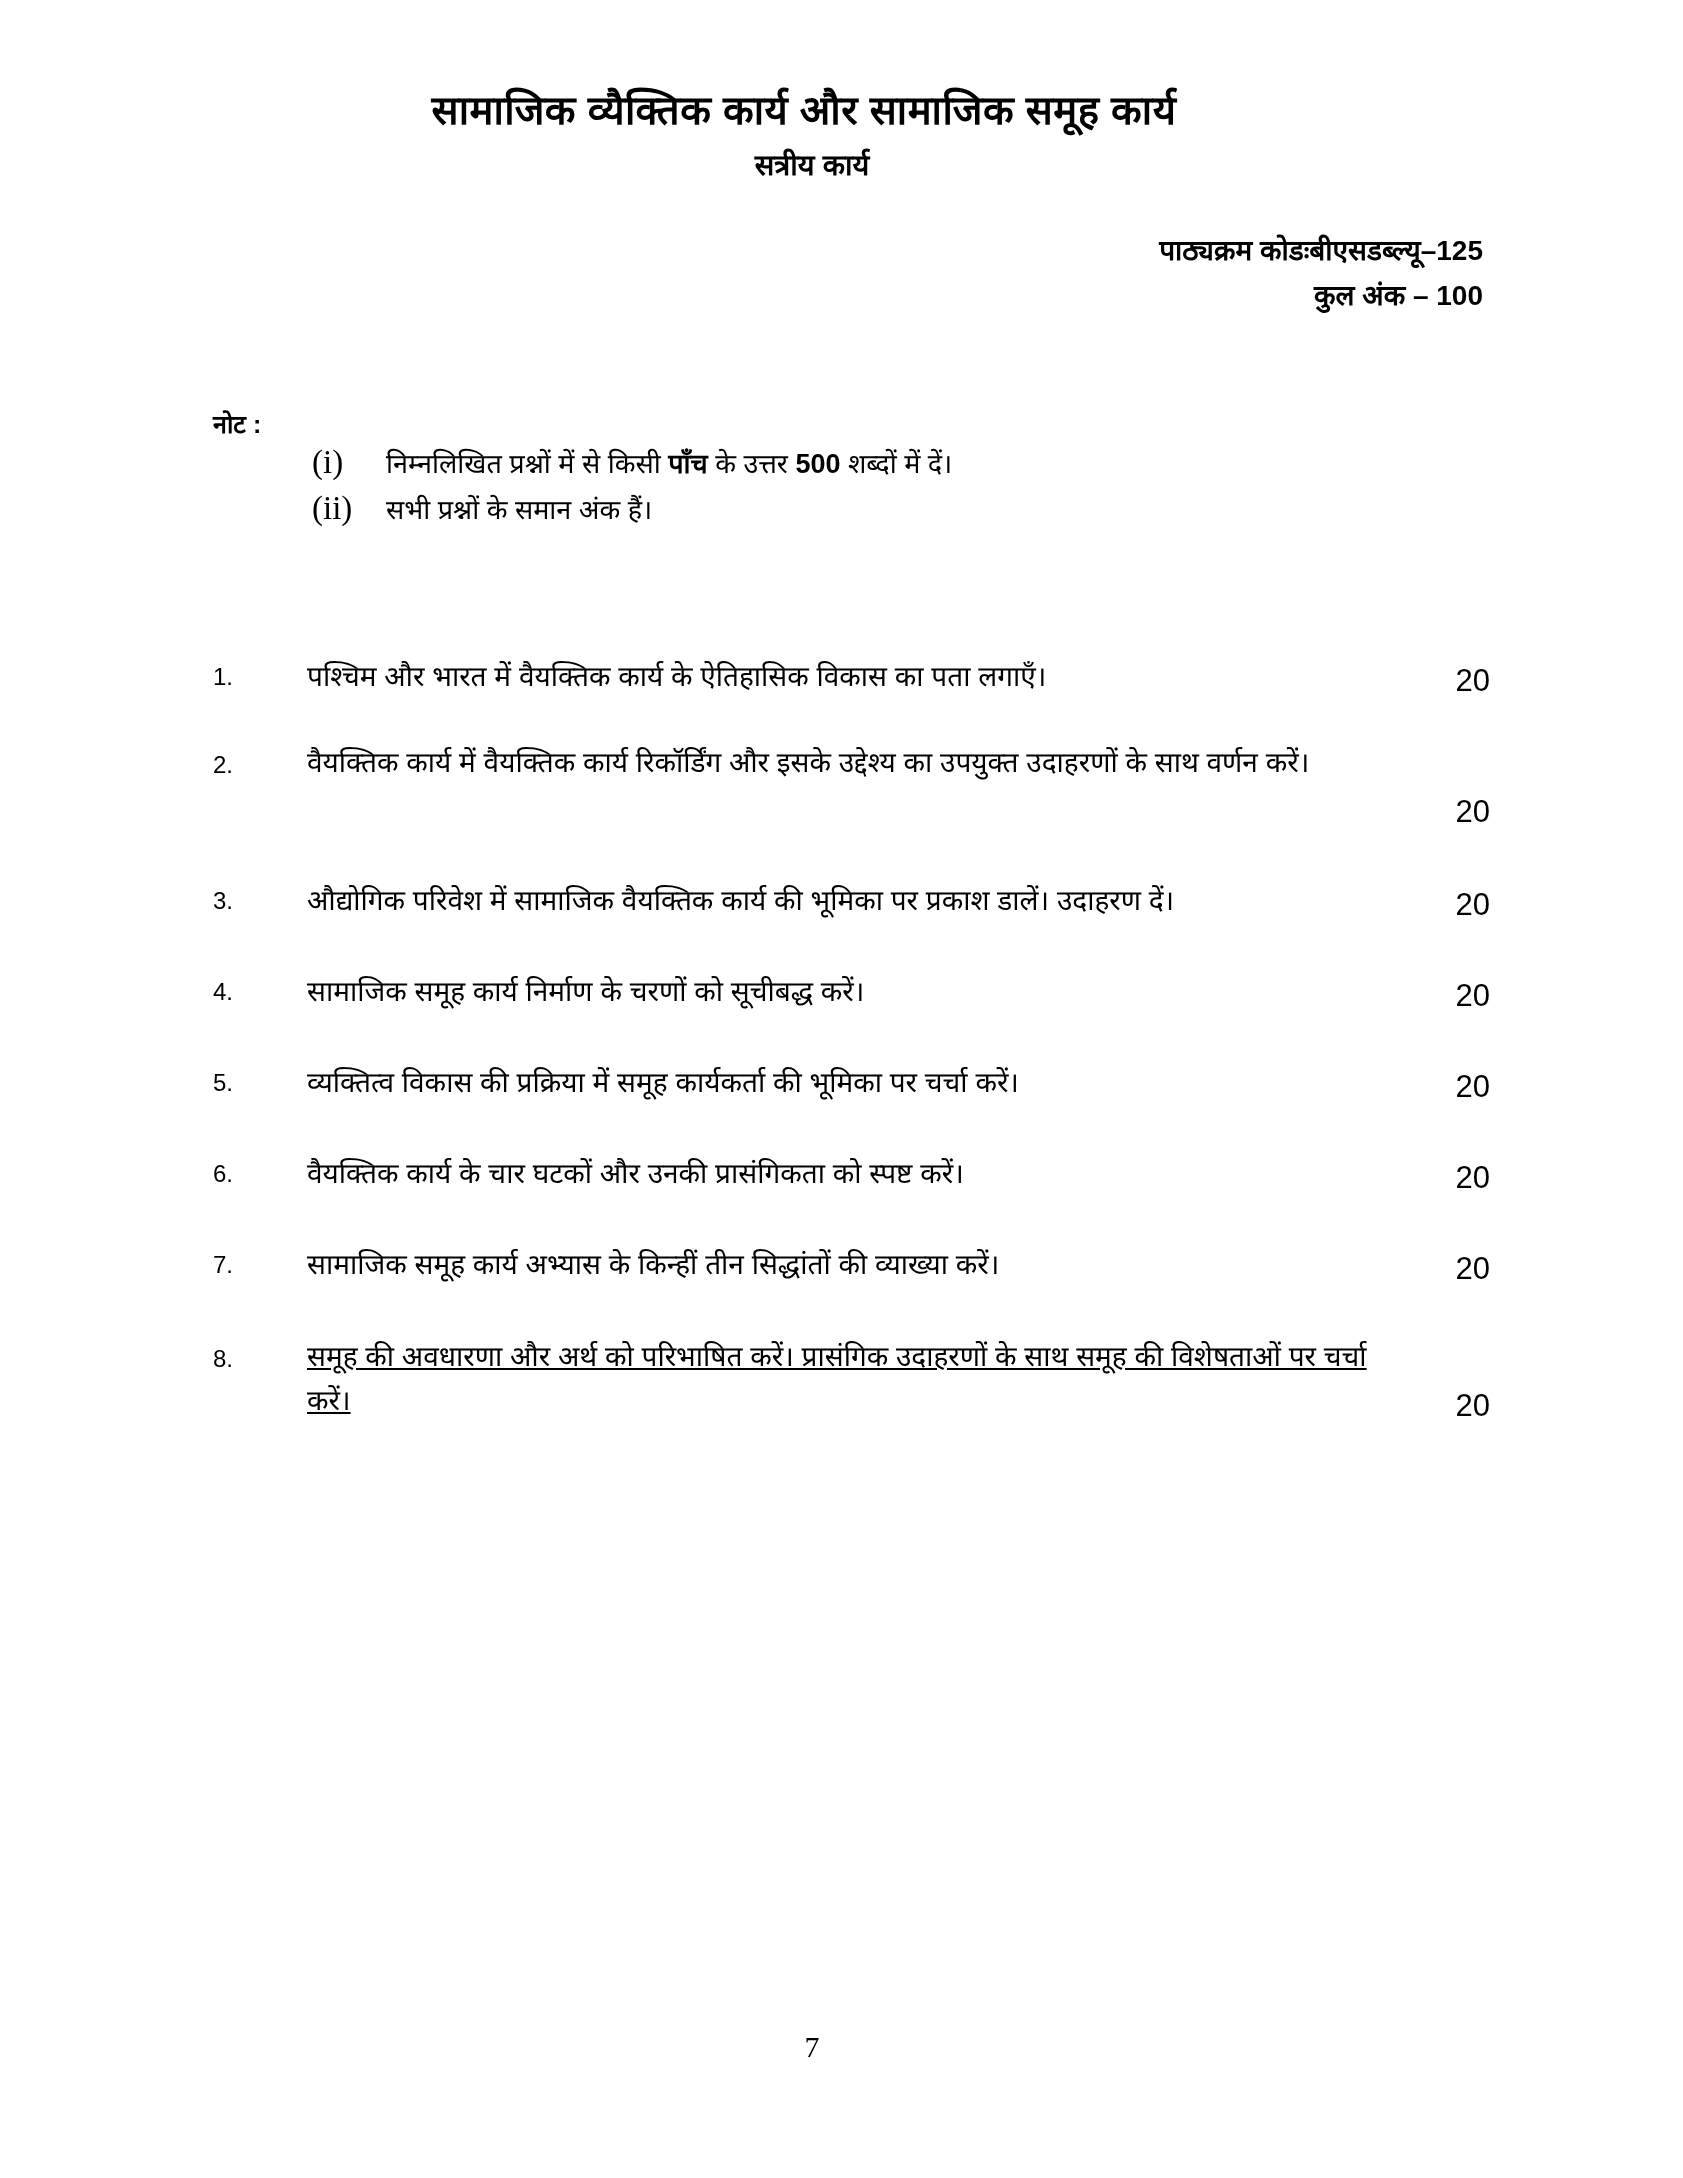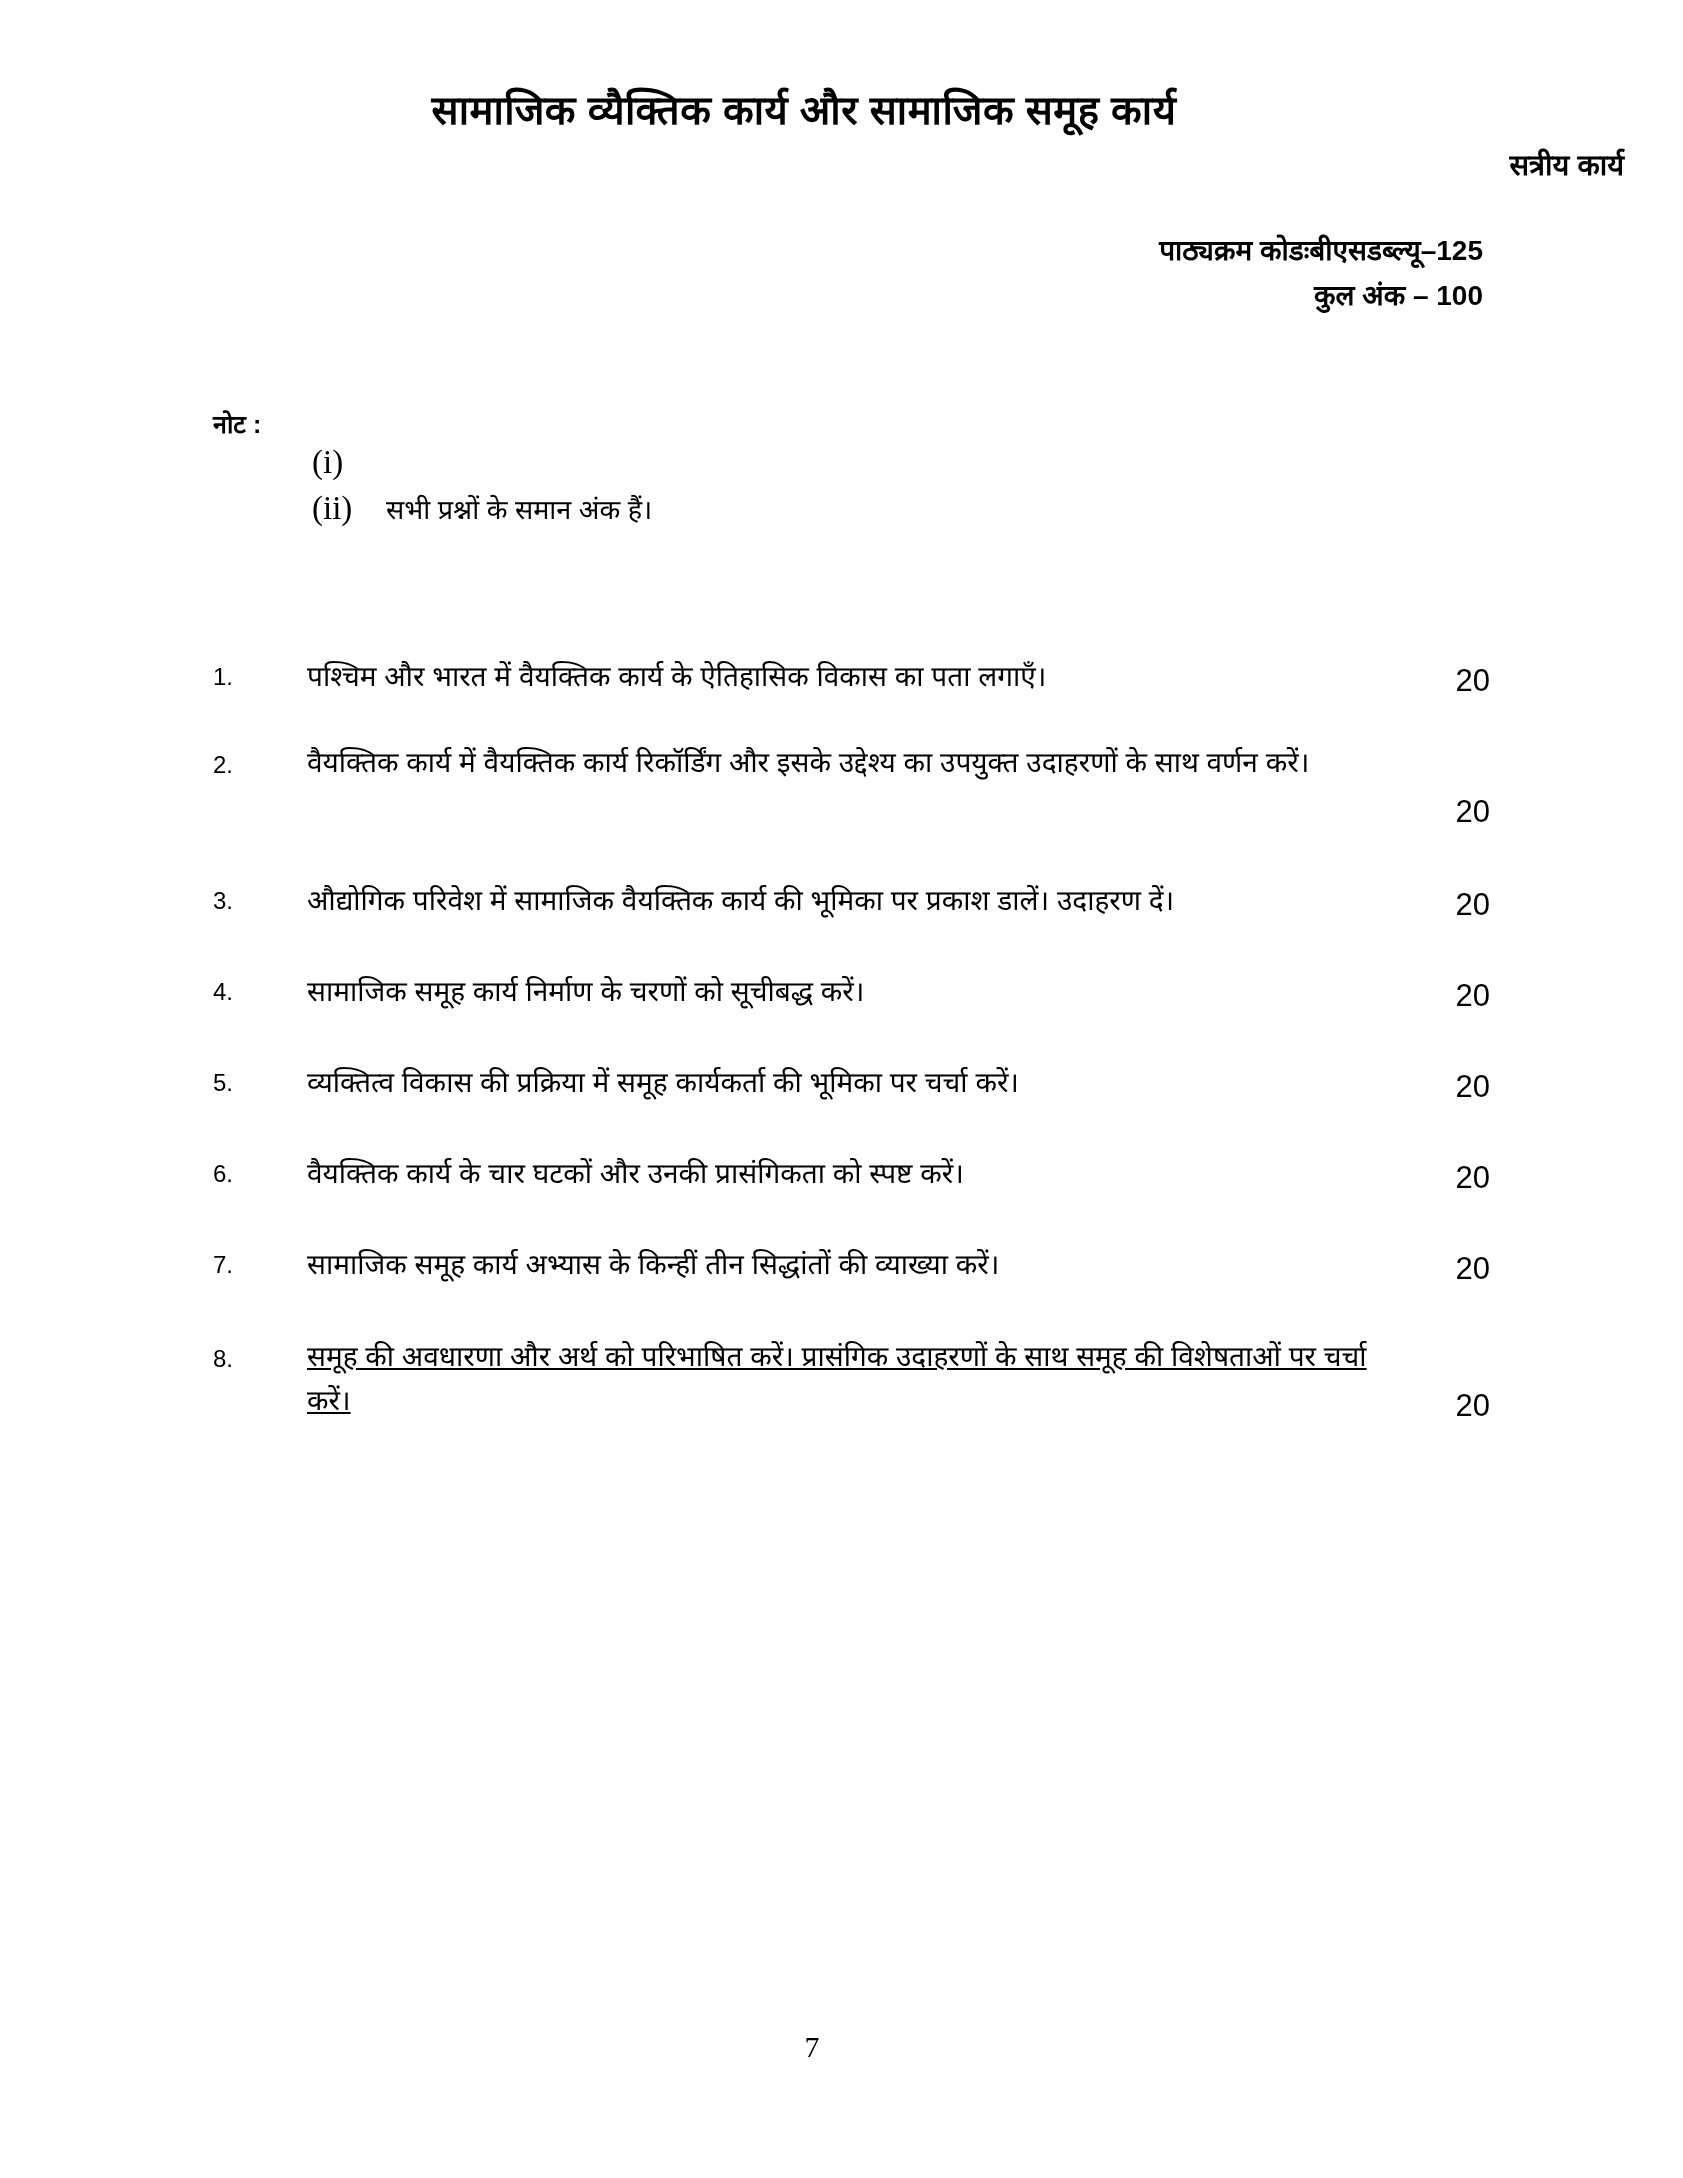--- a/index.html
+++ b/index.html
@@ -23,21 +23,21 @@
       text-align: center;
       font-size: 40px;
       font-weight: bold;
       letter-spacing: 0.5px;
     }
     .subtitle {
       position: absolute;
       top: 144px;
       left: 0;
       width: 1624px;
-      text-align: right;
+      text-align: center;
       font-size: 29px;
       font-weight: bold;
     }
     .meta {
       position: absolute;
       right: 200px;
       text-align: center;
       font-size: 28px;
       font-weight: bold;
     }
@@ -106,20 +106,21 @@
 <div class="title">सामाजिक व्यैक्तिक कार्य और सामाजिक समूह कार्य</div>
 <div class="subtitle">सत्रीय कार्य</div>
 
 <div class="meta code">पाठ्यक्रम कोडःबीएसडब्ल्यू–125</div>
 <div class="meta marks">कुल अंक – 100</div>
 
 <div class="note-label">नोट :</div>
 
 <div class="note-item i1">
   <span class="roman">(i)</span>
+  <span><span>निम्नलिखित प्रश्नों में से किसी </span><b>पाँच</b><span> के उत्तर </span><b>500</b><span> शब्दों में दें।</span></span>
 </div>
 
 <div class="note-item i2">
   <span class="roman">(ii)</span>
   <span>सभी प्रश्नों के समान अंक हैं।</span>
 </div>
 
 <div class="q" style="top:655px;">
   <span class="num" style="top:8px;">1.</span>
   <span class="text">पश्चिम और भारत में वैयक्तिक कार्य के ऐतिहासिक विकास का पता लगाएँ।</span>

